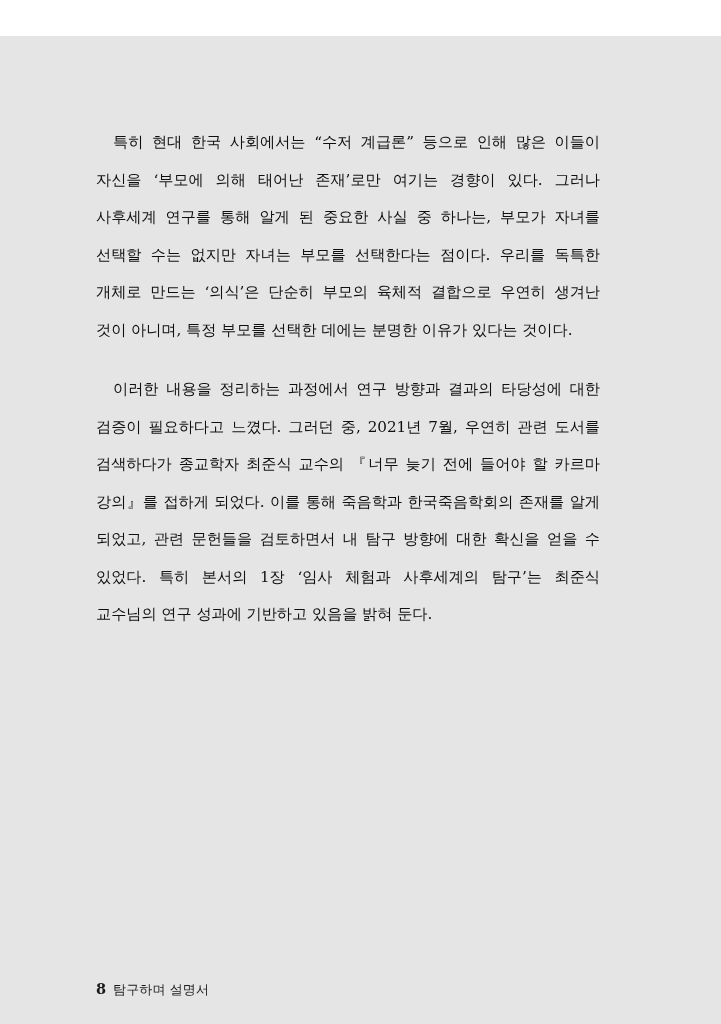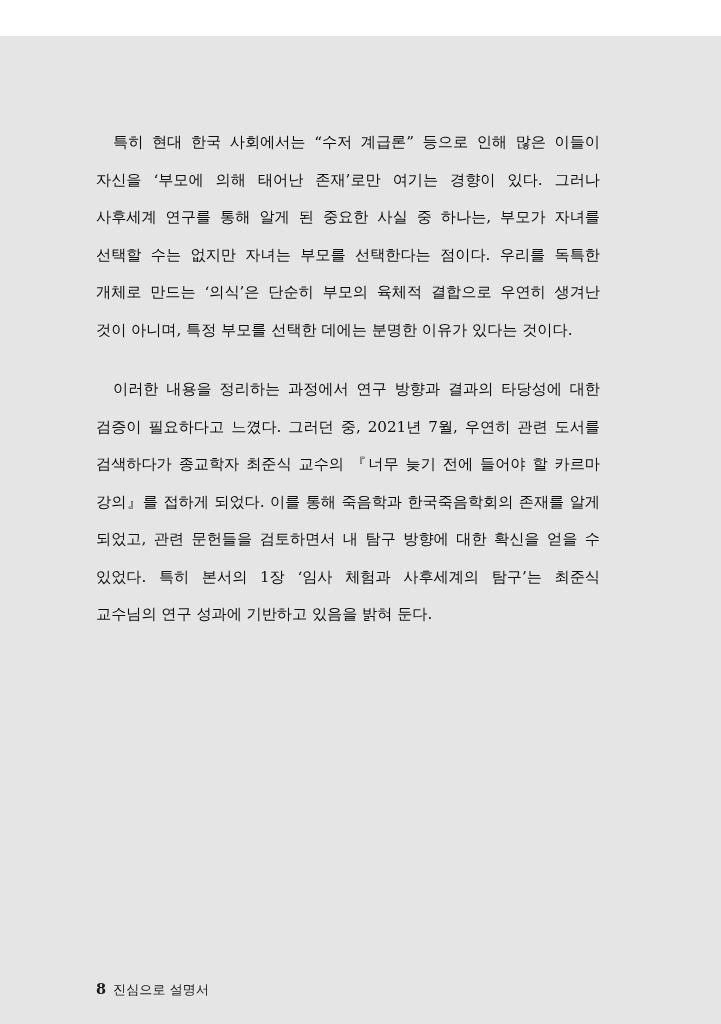--- a/index.html
+++ b/index.html
@@ -62,16 +62,16 @@
 
 <div class="page">
 
   <div class="content">
     <p class="para">특히 현대 한국 사회에서는 “수저 계급론” 등으로 인해 많은 이들이 자신을 ‘부모에 의해 태어난 존재’로만 여기는 경향이 있다. 그러나 사후세계 연구를 통해 알게 된 중요한 사실 중 하나는, 부모가 자녀를 선택할 수는 없지만 자녀는 부모를 선택한다는 점이다. 우리를 독특한 개체로 만드는 ‘의식’은 단순히 부모의 육체적 결합으로 우연히 생겨난 것이 아니며, 특정 부모를 선택한 데에는 분명한 이유가 있다는 것이다.</p>
     <p class="para">이러한 내용을 정리하는 과정에서 연구 방향과 결과의 타당성에 대한 검증이 필요하다고 느꼈다. 그러던 중, 2021년 7월, 우연히 관련 도서를 검색하다가 종교학자 최준식 교수의 『너무 늦기 전에 들어야 할 카르마 강의』를 접하게 되었다. 이를 통해 죽음학과 한국죽음학회의 존재를 알게 되었고, 관련 문헌들을 검토하면서 내 탐구 방향에 대한 확신을 얻을 수 있었다. 특히 본서의 1장 ‘임사 체험과 사후세계의 탐구’는 최준식 교수님의 연구 성과에 기반하고 있음을 밝혀 둔다.</p>
   </div>
 
   <div class="footer">
     <span class="pagenum">8</span>
-    <span class="runhead">진심으로 설명서</span>
+    <span class="runhead">탐구하며 설명서</span>
   </div>
 
 </div>
 
 </body></html>

